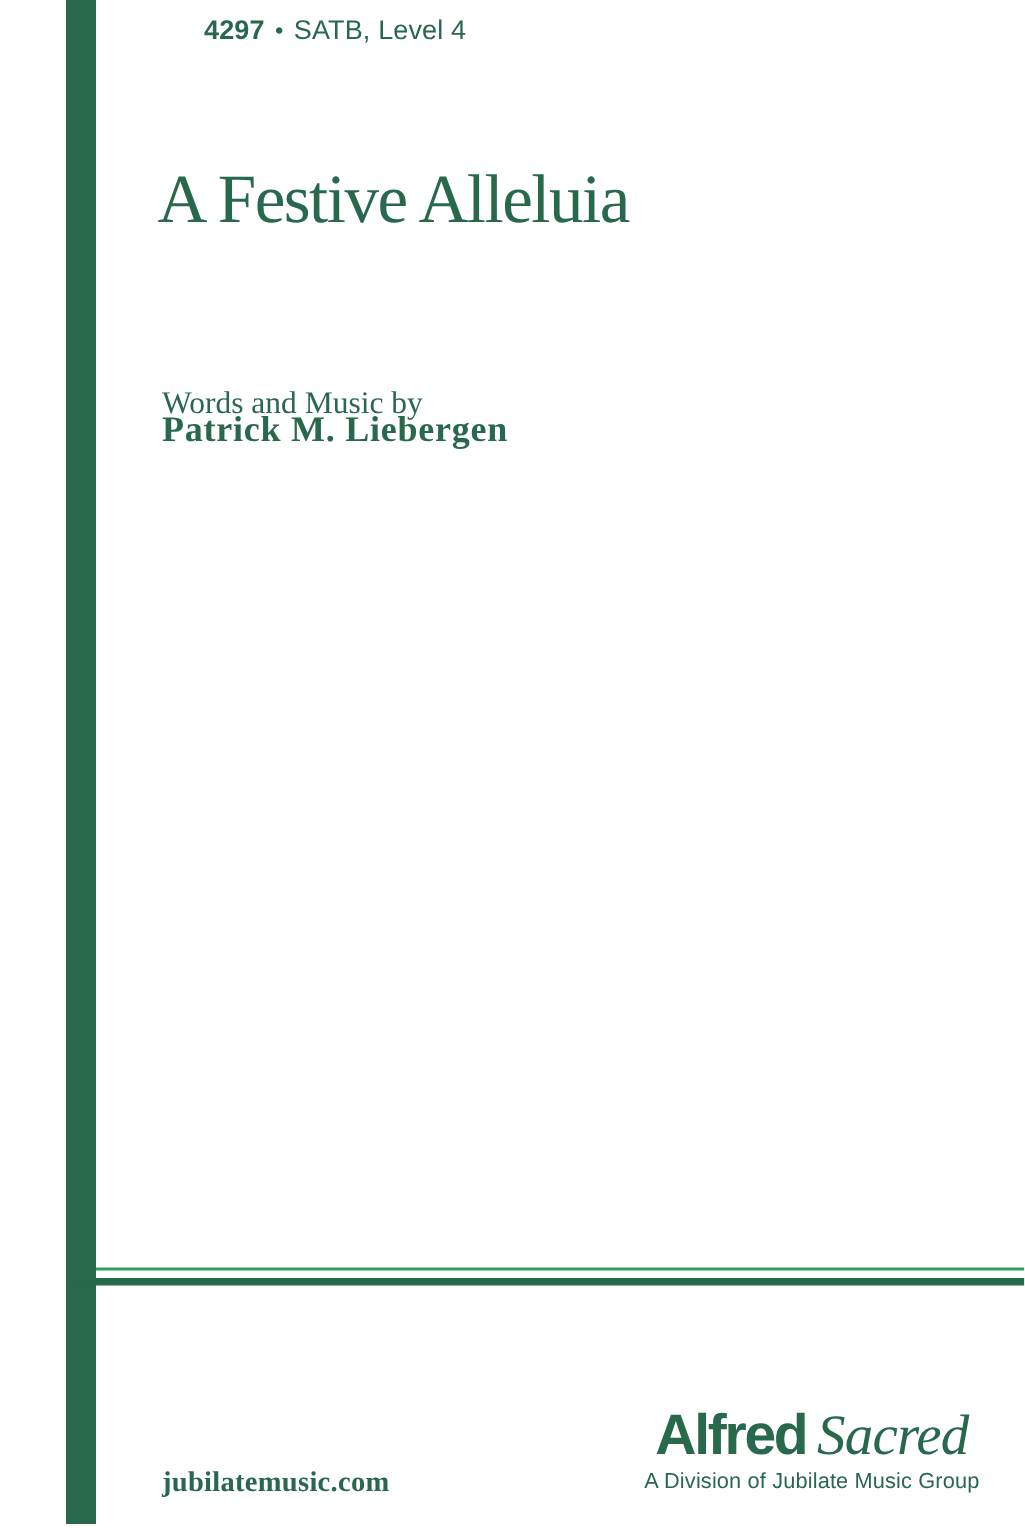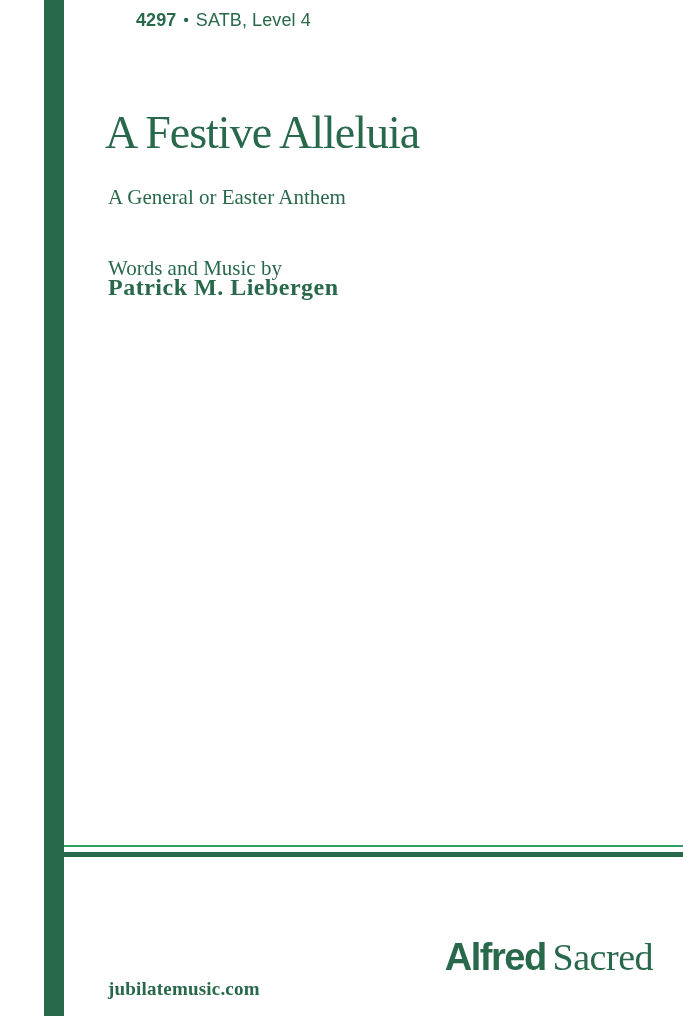--- a/index.html
+++ b/index.html
@@ -104,20 +104,21 @@
   .brand-bold{
     font-family:"Liberation Sans",sans-serif;
     font-weight:bold;
     letter-spacing:-1.5px;
   }
   .brand-serif{
     font-family:"Liberation Serif",serif;
     font-weight:normal;
     margin-left:7px;
     letter-spacing:-0.5px;
+    font-style:italic;
   }
   .publisher-tagline{
     margin-top:4px;
     font-size:14.5px;
     letter-spacing:0.1px;
     white-space:nowrap;
   }
 </style>
 </head>
 <body>
@@ -125,30 +126,30 @@
 <div class="page">
 
   <div class="accent-bar"></div>
 
   <div class="catalog">
     <span class="num">4297</span><span class="sep">•</span><span class="voicing">SATB, Level 4</span>
   </div>
 
   <div class="title">A Festive Alleluia</div>
 
-  <div class="subtitle">A General or Easter Anthem</div>
 
   <div class="credit-intro">Words and Music by</div>
 
   <div class="credit-name">Patrick M. Liebergen</div>
 
   <div class="rule-thin"></div>
   <div class="rule-thick"></div>
 
   <div class="website">jubilatemusic.com</div>
 
   <div class="publisher">
     <div class="publisher-logo">
       <span class="brand-bold">Alfred</span><span class="brand-serif">Sacred</span>
     </div>
+    <div class="publisher-tagline">A Division of Jubilate Music Group</div>
   </div>
 
 </div>
 
 </body></html>

